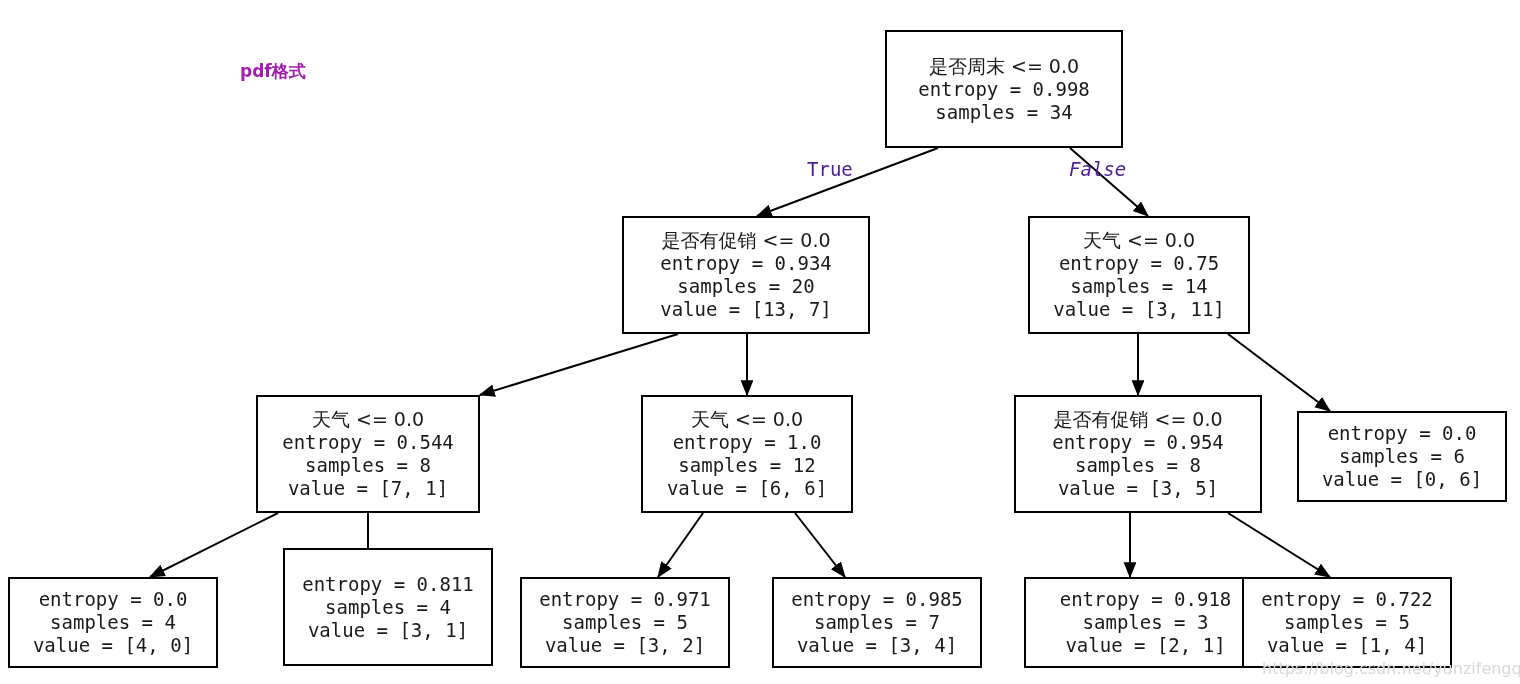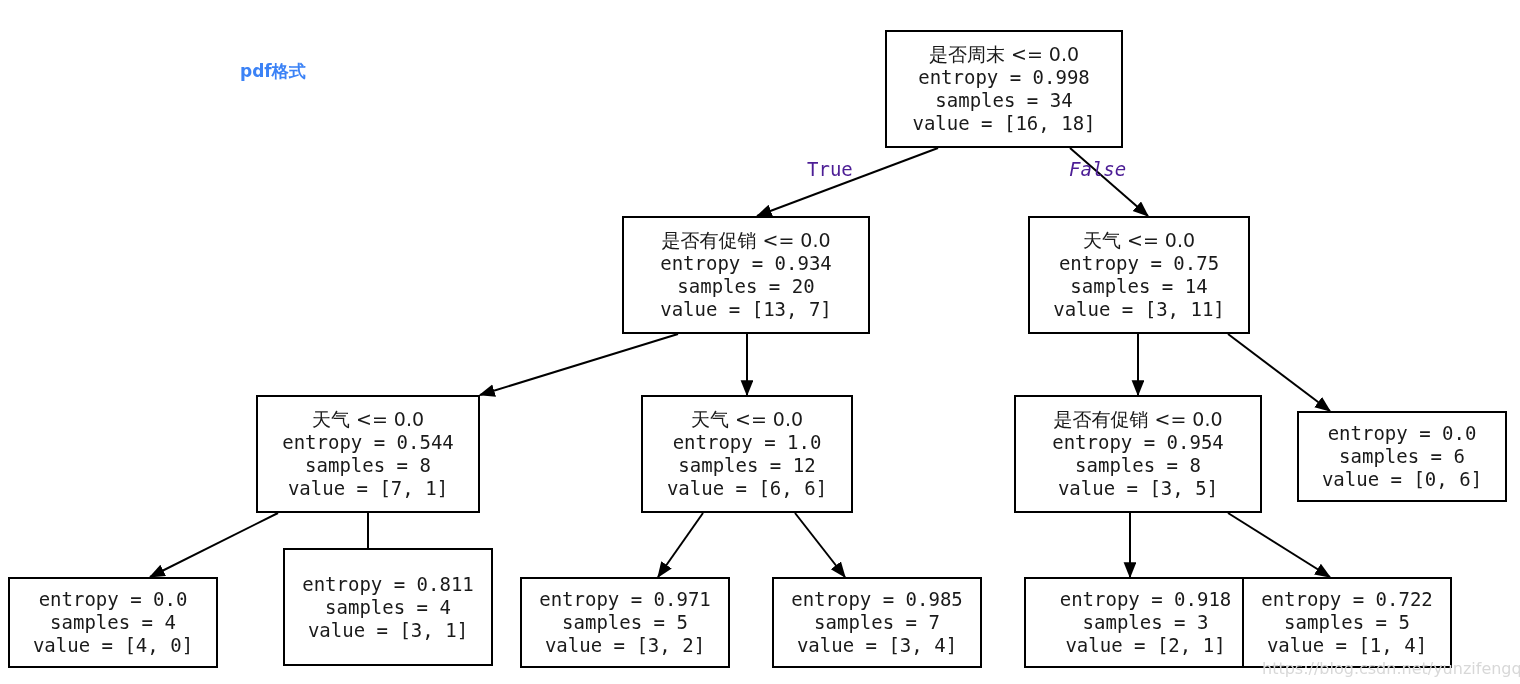--- a/index.html
+++ b/index.html
@@ -92,35 +92,35 @@
         <line x1="278" y1="513" x2="150" y2="577" stroke="#000000" stroke-width="2" marker-end="url(#arrow)"></line>
         <line x1="368" y1="513" x2="368" y2="577" stroke="#000000" stroke-width="2" marker-end="url(#arrow)"></line>
         <line x1="703" y1="513" x2="658" y2="577" stroke="#000000" stroke-width="2" marker-end="url(#arrow)"></line>
         <line x1="795" y1="513" x2="845" y2="577" stroke="#000000" stroke-width="2" marker-end="url(#arrow)"></line>
         <line x1="1130" y1="513" x2="1130" y2="577" stroke="#000000" stroke-width="2" marker-end="url(#arrow)"></line>
         <line x1="1228" y1="513" x2="1330" y2="577" stroke="#000000" stroke-width="2" marker-end="url(#arrow)"></line>
       </g>
   </svg>
 
   <div id="node-layer">
-      <div class="node" style="left: 885px; top: 30px; width: 238px; height: 118px;"><span class="line cjk">是否周末 &lt;= 0.0</span><span class="line">entropy = 0.998</span><span class="line">samples = 34</span><span class="line">value = [16, 18]</span></div>
+      <div class="node" style="left: 885px; top: 30px; width: 238px; height: 118px;"><span class="line cjk">是否周末 &lt;= 0.0</span><span class="line">entropy = 0.998</span><span class="line">samples = 34</span></div>
       <div class="node" style="left: 622px; top: 216px; width: 248px; height: 118px;"><span class="line cjk">是否有促销 &lt;= 0.0</span><span class="line">entropy = 0.934</span><span class="line">samples = 20</span><span class="line">value = [13, 7]</span></div>
       <div class="node" style="left: 1028px; top: 216px; width: 222px; height: 118px;"><span class="line cjk">天气 &lt;= 0.0</span><span class="line">entropy = 0.75</span><span class="line">samples = 14</span><span class="line">value = [3, 11]</span></div>
       <div class="node" style="left: 256px; top: 395px; width: 224px; height: 118px;"><span class="line cjk">天气 &lt;= 0.0</span><span class="line">entropy = 0.544</span><span class="line">samples = 8</span><span class="line">value = [7, 1]</span></div>
       <div class="node" style="left: 641px; top: 395px; width: 212px; height: 118px;"><span class="line cjk">天气 &lt;= 0.0</span><span class="line">entropy = 1.0</span><span class="line">samples = 12</span><span class="line">value = [6, 6]</span></div>
       <div class="node" style="left: 1014px; top: 395px; width: 248px; height: 118px;"><span class="line cjk">是否有促销 &lt;= 0.0</span><span class="line">entropy = 0.954</span><span class="line">samples = 8</span><span class="line">value = [3, 5]</span></div>
       <div class="node" style="left: 1297px; top: 411px; width: 210px; height: 91px;"><span class="line">entropy = 0.0</span><span class="line">samples = 6</span><span class="line">value = [0, 6]</span></div>
       <div class="node" style="left: 8px; top: 577px; width: 210px; height: 91px;"><span class="line">entropy = 0.0</span><span class="line">samples = 4</span><span class="line">value = [4, 0]</span></div>
       <div class="node" style="left: 263px; top: 548px; width: 210px; height: 118px; margin-left: 20px;"><span class="line">entropy = 0.811</span><span class="line">samples = 4</span><span class="line">value = [3, 1]</span></div>
       <div class="node" style="left: 520px; top: 577px; width: 210px; height: 91px;"><span class="line">entropy = 0.971</span><span class="line">samples = 5</span><span class="line">value = [3, 2]</span></div>
       <div class="node" style="left: 772px; top: 577px; width: 210px; height: 91px; align-items: center;"><span class="line">entropy = 0.985</span><span class="line">samples = 7</span><span class="line">value = [3, 4]</span></div>
       <div class="node" style="left: 1024px; top: 577px; width: 243px; height: 91px;"><span class="line">entropy = 0.918</span><span class="line">samples = 3</span><span class="line">value = [2, 1]</span></div>
       <div class="node" style="left: 1242px; top: 577px; width: 210px; height: 91px;"><span class="line">entropy = 0.722</span><span class="line">samples = 5</span><span class="line">value = [1, 4]</span></div>
     </div>
 
-  <div class="annotation" style="left: 240px; top: 60px; color: #3b82f6;">pdf格式</div>
+  <div class="annotation" style="left: 240px; top: 60px; color: #a21caf;">pdf格式</div>
 
   <div class="edge-label" style="left: 807px; top: 158px;">True</div>
   <div class="edge-label" style="left: 1069px; top: 158px; font-style: italic;">False</div>
 
   <div class="watermark" style="left: 1262px; top: 659px; color: rgb(216, 216, 216);">https://blog.csdn.net/yunzifengqing</div>
 
 </div>
 
 </body></html>

